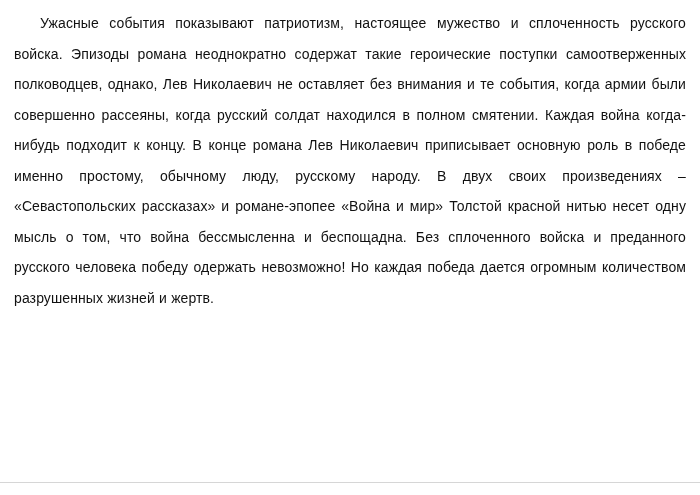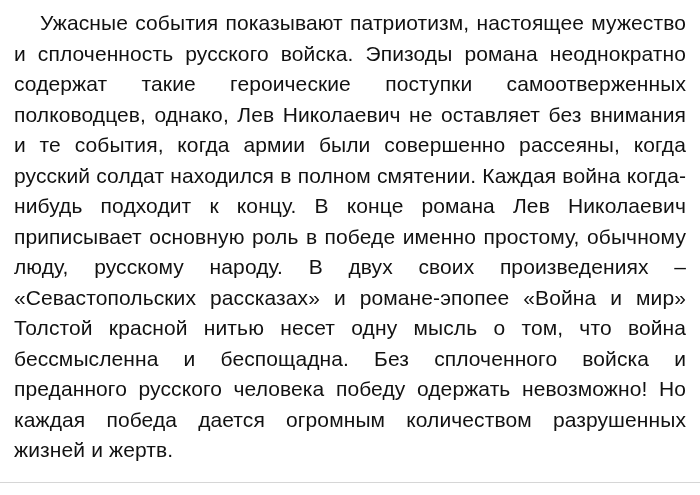--- a/index.html
+++ b/index.html
@@ -15,21 +15,21 @@
     overflow: hidden;
   }
   .page {
     position: relative;
     width: 700px;
     height: 495px;
     box-sizing: border-box;
     padding: 8px 14px 0 14px;
   }
   .body-text {
-    font-size: 21px;
+    font-size: 14px;
     line-height: 30.5px;
     text-align: justify;
     text-justify: inter-word;
     text-indent: 26px;
     letter-spacing: 0.1px;
     word-spacing: 0.2px;
     color: #111111;
     margin: 0;
     hyphens: none;
   }

